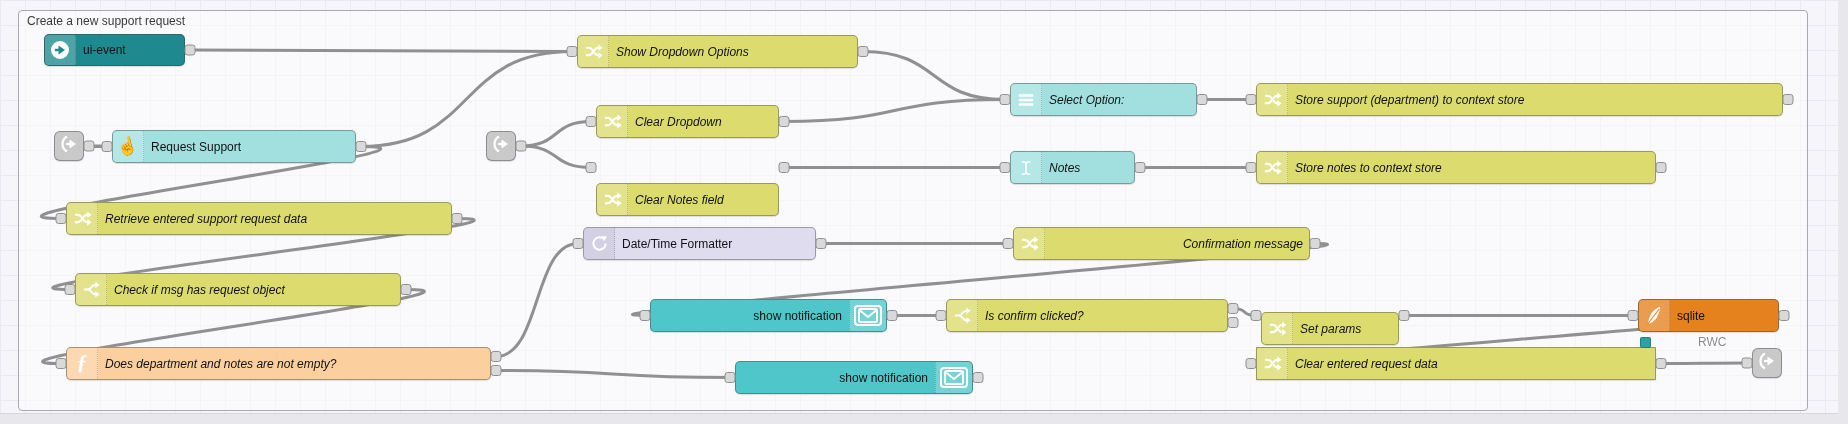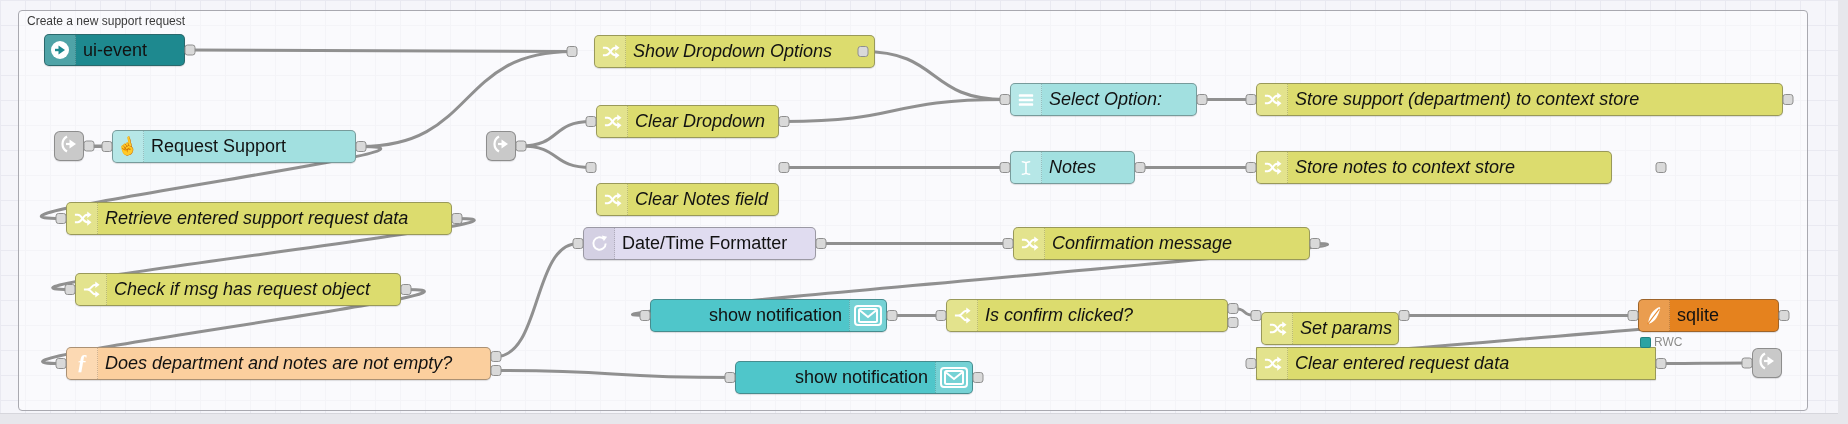--- a/index.html
+++ b/index.html
@@ -13,30 +13,30 @@
   .group-label{position:absolute;left:8px;top:3px;font-size:12px;color:#3a3a3a;white-space:nowrap;}
   svg.layer{position:absolute;left:0;top:0;z-index:2;}
   svg.layer.ports{z-index:4;}
   .nr-node{position:absolute;z-index:3;border:1px solid rgba(60,60,60,0.42);border-radius:5px;
     box-sizing:border-box;display:flex;align-items:center;box-shadow:0 1px 1px rgba(0,0,0,0.12);}
   .nr-node .icon-sec{position:absolute;top:0;bottom:0;width:30px;display:flex;align-items:center;
     justify-content:center;background:rgba(255,255,255,0.22);}
   .nr-node .icon-sec.left{left:0;border-right:1px dotted rgba(0,0,0,0.18);border-radius:4px 0 0 4px;}
   .nr-node .icon-sec.right{right:0;width:36px;border-left:1px dotted rgba(0,0,0,0.18);border-radius:0 4px 4px 0;}
   .nr-node .icon-sec.dark{background:rgba(0,0,0,0.05);}
-  .nr-node .lbl{position:absolute;left:38px;right:6px;font-size:18px;color:#121212;white-space:nowrap;overflow:hidden;}
+  .nr-node .lbl{position:absolute;left:38px;right:6px;font-size:12px;color:#121212;white-space:nowrap;overflow:hidden;}
   .nr-node .lbl.right-icon{left:8px;right:44px;text-align:right;}
   .nr-node .lbl.it{font-style:italic;}
   .nr-node.link-node{justify-content:center;}
   .fn-glyph{font-family:"Liberation Serif",serif;font-style:italic;font-weight:bold;
     font-size:21px;color:#fff;line-height:1;margin-top:-3px;}
   .hand-glyph{font-size:17px;color:#fff;transform:rotate(-12deg);line-height:1;}
   .env-box{border:2px solid #fff;border-radius:4px;padding:1px 2px;display:flex;align-items:center;}
   .status-chip{position:absolute;z-index:3;display:flex;align-items:center;font-size:12px;color:#8a8a8a;
-    text-shadow:0 0 2px #fff,0 0 2px #fff,0 0 2px #fff;}
+    text-shadow:0 0 2px #fff,0 0 2px #fff,0 0 2px #fff;gap:44px;}
   .status-sq{width:11px;height:11px;border-radius:2px;background:#2ba3a3;border:1px solid rgba(0,0,0,0.2);
     margin-right:3px;box-sizing:border-box;}
 </style>
 </head>
 <body>
 
 <div id="workspace" style="width: 1848px; height: 424px;">
     <div class="edge-strip" style="left: 0px; top: 413px; width: 1848px; height: 11px; border-top: 1px solid rgb(214, 214, 220);"></div>
     <div class="edge-strip" style="left: 1838px; top: 0px; width: 10px; height: 424px;"></div>
     <div id="flow-group" style="left: 18px; top: 10px; width: 1790px; height: 401px;">
@@ -115,21 +115,21 @@
     <div class="nr-node" style="left: 44px; top: 34px; width: 141px; height: 32px; background: rgb(30, 137, 143); border-radius: 5px;">
       <span class="icon-sec left">
         <svg width="22" height="22" viewBox="0 0 22 22">
           <circle cx="11" cy="11" r="9" fill="#fff"></circle>
           <path d="M6 11 h5" stroke="#1e898f" stroke-width="2.4"></path>
           <path d="M9.5 6.5 l6.5 4.5 -6.5 4.5 z" fill="#1e898f"></path>
         </svg>
       </span>
       <span class="lbl">ui-event</span>
     </div>
-    <div class="nr-node" style="left: 577px; top: 35px; width: 281px; height: 33px; background: rgb(220, 220, 110); border-radius: 5px; margin-left: 17px;">
+    <div class="nr-node" style="left: 577px; top: 35px; width: 281px; height: 33px; background: rgb(220, 220, 110); border-radius: 5px;">
       <span class="icon-sec left">
         <svg width="19" height="19" viewBox="0 0 20 20">
           <path d="M2 6 h3 c5 0 5 8 10 8 h1" stroke="#fff" stroke-width="2.2" fill="none"></path>
           <path d="M2 14 h3 c5 0 5 -8 10 -8 h1" stroke="#fff" stroke-width="2.2" fill="none"></path>
           <path d="M15 2.5 l4.5 3.5 -4.5 3.5 z" fill="#fff"></path>
           <path d="M15 10.5 l4.5 3.5 -4.5 3.5 z" fill="#fff"></path>
         </svg>
       </span>
       <span class="lbl it">Show Dropdown Options</span>
     </div>
@@ -197,21 +197,21 @@
       <span class="icon-sec left">
         <svg width="19" height="19" viewBox="0 0 20 20">
           <path d="M2 6 h3 c5 0 5 8 10 8 h1" stroke="#fff" stroke-width="2.2" fill="none"></path>
           <path d="M2 14 h3 c5 0 5 -8 10 -8 h1" stroke="#fff" stroke-width="2.2" fill="none"></path>
           <path d="M15 2.5 l4.5 3.5 -4.5 3.5 z" fill="#fff"></path>
           <path d="M15 10.5 l4.5 3.5 -4.5 3.5 z" fill="#fff"></path>
         </svg>
       </span>
       <span class="lbl it">Store support (department) to context store</span>
     </div>
-    <div class="nr-node" style="left: 1256px; top: 151px; width: 356px; height: 33px; background: rgb(220, 220, 110); border-radius: 5px;">
+    <div class="nr-node" style="left: 1256px; top: 151px; width: 400px; height: 33px; background: rgb(220, 220, 110); border-radius: 5px;">
       <span class="icon-sec left">
         <svg width="19" height="19" viewBox="0 0 20 20">
           <path d="M2 6 h3 c5 0 5 8 10 8 h1" stroke="#fff" stroke-width="2.2" fill="none"></path>
           <path d="M2 14 h3 c5 0 5 -8 10 -8 h1" stroke="#fff" stroke-width="2.2" fill="none"></path>
           <path d="M15 2.5 l4.5 3.5 -4.5 3.5 z" fill="#fff"></path>
           <path d="M15 10.5 l4.5 3.5 -4.5 3.5 z" fill="#fff"></path>
         </svg>
       </span>
       <span class="lbl it">Store notes to context store</span>
     </div>
@@ -228,21 +228,21 @@
     </div>
     <div class="nr-node" style="left: 583px; top: 227px; width: 233px; height: 33px; background: rgb(224, 220, 240); border-radius: 5px;">
       <span class="icon-sec left dark">
         <svg width="19" height="19" viewBox="0 0 20 20">
           <path d="M16.5 10 a6.5 6.5 0 1 1 -2.2 -4.9" stroke="#fff" stroke-width="2" fill="none"></path>
           <path d="M12.5 1.5 l5.5 1.5 -3.5 4.5 z" fill="#fff"></path>
         </svg>
       </span>
       <span class="lbl">Date/Time Formatter</span>
     </div>
-    <div class="nr-node" style="left: 1013px; top: 227px; width: 297px; height: 33px; background: rgb(220, 220, 110); border-radius: 5px;">
+    <div class="nr-node" style="left: 1013px; top: 227px; width: 297px; height: 33px; background: rgb(220, 220, 110); border-radius: 5px; text-align: right;">
       <span class="icon-sec left">
         <svg width="19" height="19" viewBox="0 0 20 20">
           <path d="M2 6 h3 c5 0 5 8 10 8 h1" stroke="#fff" stroke-width="2.2" fill="none"></path>
           <path d="M2 14 h3 c5 0 5 -8 10 -8 h1" stroke="#fff" stroke-width="2.2" fill="none"></path>
           <path d="M15 2.5 l4.5 3.5 -4.5 3.5 z" fill="#fff"></path>
           <path d="M15 10.5 l4.5 3.5 -4.5 3.5 z" fill="#fff"></path>
         </svg>
       </span>
       <span class="lbl it">Confirmation message</span>
     </div>

